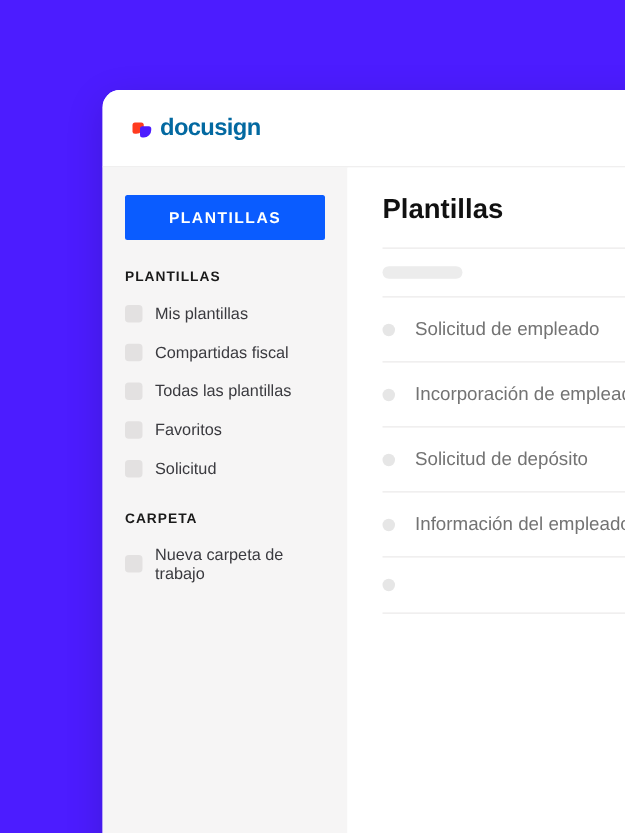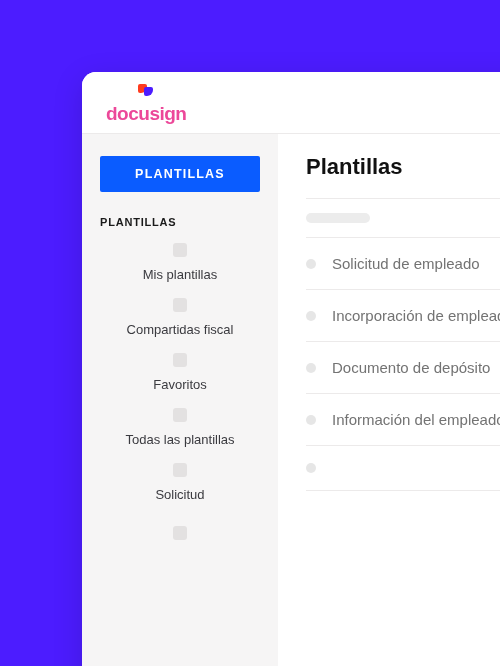--- a/index.html
+++ b/index.html
@@ -30,22 +30,21 @@
     border-bottom: 1px solid #eceaea;
     background: #fff;
   }
   .brand {
     display: flex;
     align-items: center;
     gap: 6px;
     font-weight: 700;
     font-size: 19px;
     letter-spacing: -0.5px;
-    color: #ec4899;
-    flex-direction: column;
+    color: #0369a1;
   }
   .brand-mark {
     width: 16px; height: 16px;
     display: inline-block;
     position: relative;
   }
   .brand-mark::before,
   .brand-mark::after {
     content: "";
     position: absolute;
@@ -89,21 +88,20 @@
     margin-bottom: 2px;
   }
   .side-item {
     display: flex;
     align-items: center;
     gap: 10px;
     font-size: 13px;
     color: #3a3a3f;
     cursor: pointer;
     padding: 3px 0;
-    flex-direction: column;
   }
   .side-item .box {
     width: 14px; height: 14px;
     border-radius: 3px;
     background: #e3e1e1;
     flex: none;
   }
   .main {
     flex: 1;
     padding: 20px 0 0 28px;
@@ -174,36 +172,38 @@
         <div class="side-item">
           <span class="box"></span>
           <span>Mis plantillas</span>
         </div>
         <div class="side-item">
           <span class="box"></span>
           <span>Compartidas fiscal</span>
         </div>
         <div class="side-item">
           <span class="box"></span>
+          <span>Todas las plantillas</span>
+        </div>
+        <div class="side-item">
+          <span class="box"></span>
           <span>Favoritos</span>
         </div>
         <div class="side-item">
           <span class="box"></span>
-          <span>Todas las plantillas</span>
-        </div>
-        <div class="side-item">
-          <span class="box"></span>
           <span>Solicitud</span>
         </div>
       </div>
 
       <div class="section">
-
-        <div class="side-item">
-          <span class="box"></span>
+        <div class="section-header">CARPETA</div>
+
+        <div class="side-item">
+          <span class="box"></span>
+          <span>Nueva carpeta de trabajo</span>
         </div>
       </div>
     </aside>
 
     <main class="main">
       <h1 class="page-title">Plantillas</h1>
 
       <div class="filterbar">
         <div class="chip"></div>
       </div>
@@ -212,21 +212,21 @@
         <div class="row">
           <span class="dot"></span>
           <span class="row-label">Solicitud de empleado</span>
         </div>
         <div class="row">
           <span class="dot"></span>
           <span class="row-label">Incorporación de empleado</span>
         </div>
         <div class="row">
           <span class="dot"></span>
-          <span class="row-label">Documento de depósito</span>
+          <span class="row-label">Solicitud de depósito</span>
         </div>
         <div class="row">
           <span class="dot"></span>
           <span class="row-label">Información del empleado</span>
         </div>
         <div class="row">
           <span class="dot"></span>
         </div>
       </div>
     </main>

